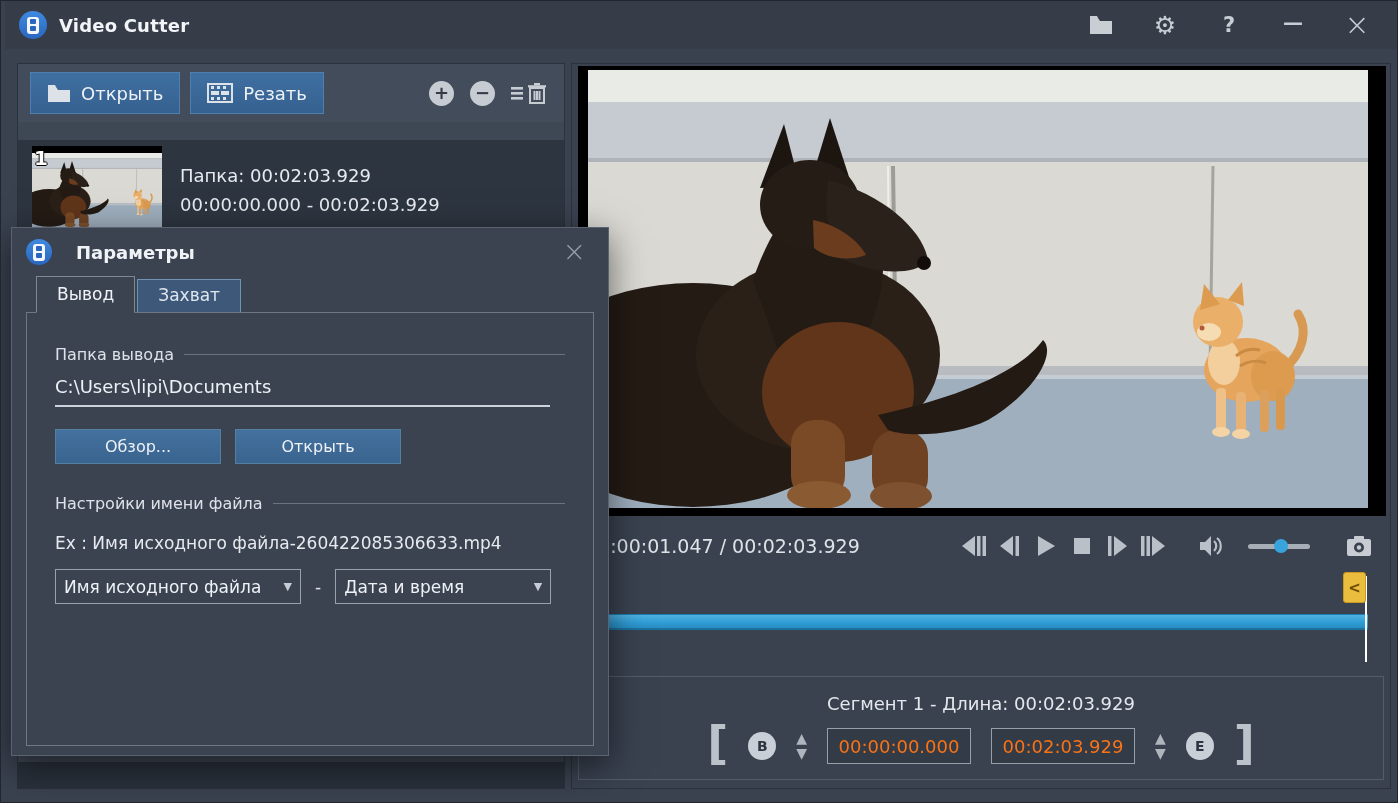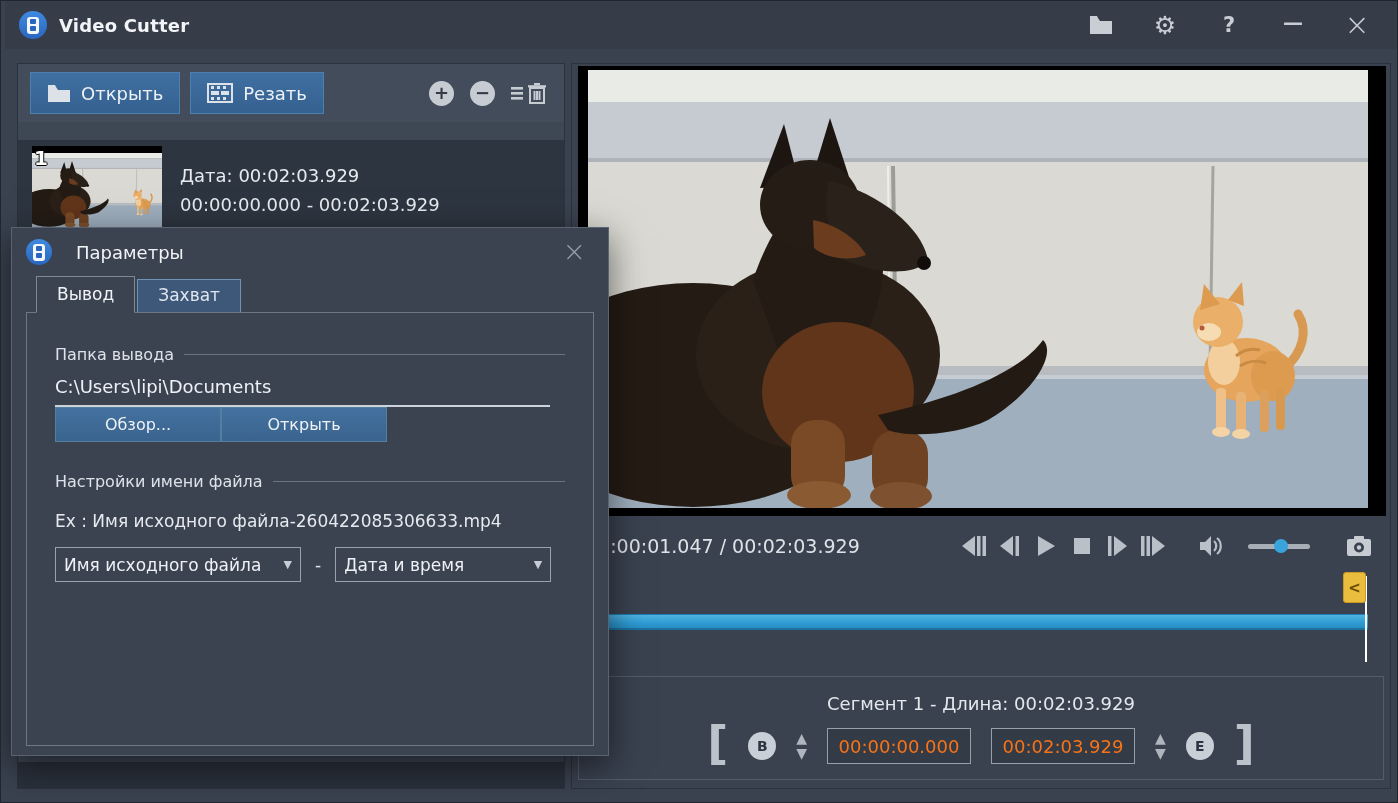--- a/index.html
+++ b/index.html
@@ -94,36 +94,36 @@
                font-size:14px; font-weight:bold; display:flex; align-items:center; justify-content:center; cursor:pointer; }
   .spin { display:flex; flex-direction:column; gap:3px; align-items:center; }
   .spin span { font-size:14px; color:#aeb5bd; line-height:.8; cursor:pointer; }
   .time-field { width:144px; height:36px; border:1px solid #97a0aa; background:#333b46; color:#f97316;
                 font-size:18px; display:flex; align-items:center; justify-content:center; cursor:text; }
 
   
   .dialog { position:absolute; left:10px; top:226px; width:598px; height:529px; background:#3b4250;
             border:1px solid #596371; box-shadow:0 10px 34px rgba(0,0,0,.55); z-index:100; }
   .dlg-head { height:48px; display:flex; align-items:center; padding:0 14px; }
-  .dlg-title { margin-left:12px; font-size:18px; font-weight:normal; color:#f0f3f6; }
+  .dlg-title { margin-left:12px; font-size:18px; font-weight:bold; color:#f0f3f6; }
   .dlg-close { margin-left:auto; font-size:28px; font-weight:300; color:#939ca8; cursor:pointer;
                padding:0 8px; line-height:1; }
   .dlg-tabs { display:flex; align-items:flex-end; margin-left:24px; position:relative; z-index:2; }
   .tab { padding:7px 20px 8px; font-size:17px; cursor:pointer; }
   .tab.active { background:#3b4250; border:1px solid #7e8894; border-bottom:1px solid #3b4250;
                 color:#f1f4f7; margin-bottom:-1px; }
   .tab.inactive { background:#3d5878; border:1px solid #6f93b4; border-bottom:none; color:#dfe6ee;
                   margin-left:2px; padding-top:5px; padding-bottom:7px; }
   .tab-box { margin:0 14px; border:1px solid #6e7884; height:434px; padding:32px 28px; }
   .group-row { display:flex; align-items:center; gap:10px; }
   .group-label { font-size:16px; color:#dde2e8; white-space:nowrap; }
   .group-line { flex:1; border-top:1px solid #6a7480; }
   .path-field { margin-top:12px; width:97%; font-size:18px; color:#eef2f6; padding-bottom:8px;
                 border-bottom:2px solid #ccd2d9; cursor:text; }
-  .dlg-btn-row { display:flex; }
+  .dlg-btn-row { display:flex; gap:14px; margin-top:22px; }
   .btn-dlg { width:166px; height:35px; background:linear-gradient(#44719f,#3a648f);
              border:1px solid #53809e; color:#eef2f6; font-size:16px; display:flex;
              align-items:center; justify-content:center; cursor:pointer; }
   .example { margin-top:20px; font-size:17px; color:#e6eaef; }
   .dd-row { display:flex; align-items:center; gap:14px; margin-top:16px; }
   .dropdown { height:35px; border:1px solid #99a1ab; display:flex; align-items:center;
               padding:0 8px; cursor:pointer; }
   .dropdown .dd-label { font-size:17px; color:#eef1f5; white-space:nowrap; overflow:hidden; flex:1; }
   .dropdown .dd-arrow { font-size:11px; color:#c6ccd3; margin-left:8px; }
   .dd1 { width:246px; } .dd2 { width:216px; }
@@ -263,21 +263,21 @@
     </div>
 
     <div class="file-item">
       <div class="thumb">
         <svg viewBox="0 0 780 438" preserveAspectRatio="xMidYMid slice">
             <use href="#couch-scene"></use>
           </svg>
         <div class="thumb-badge">1</div>
       </div>
       <div class="file-meta">
-        <div class="line1">Дата: 00:02:03.929</div>
+        <div class="line1">Папка: 00:02:03.929</div>
         <div class="line2">00:00:00.000 - 00:02:03.929</div>
       </div>
     </div>
 
     <div class="lp-footer"></div>
   </div>
 
   <div class="right-panel">
 
     <div class="video-frame">

